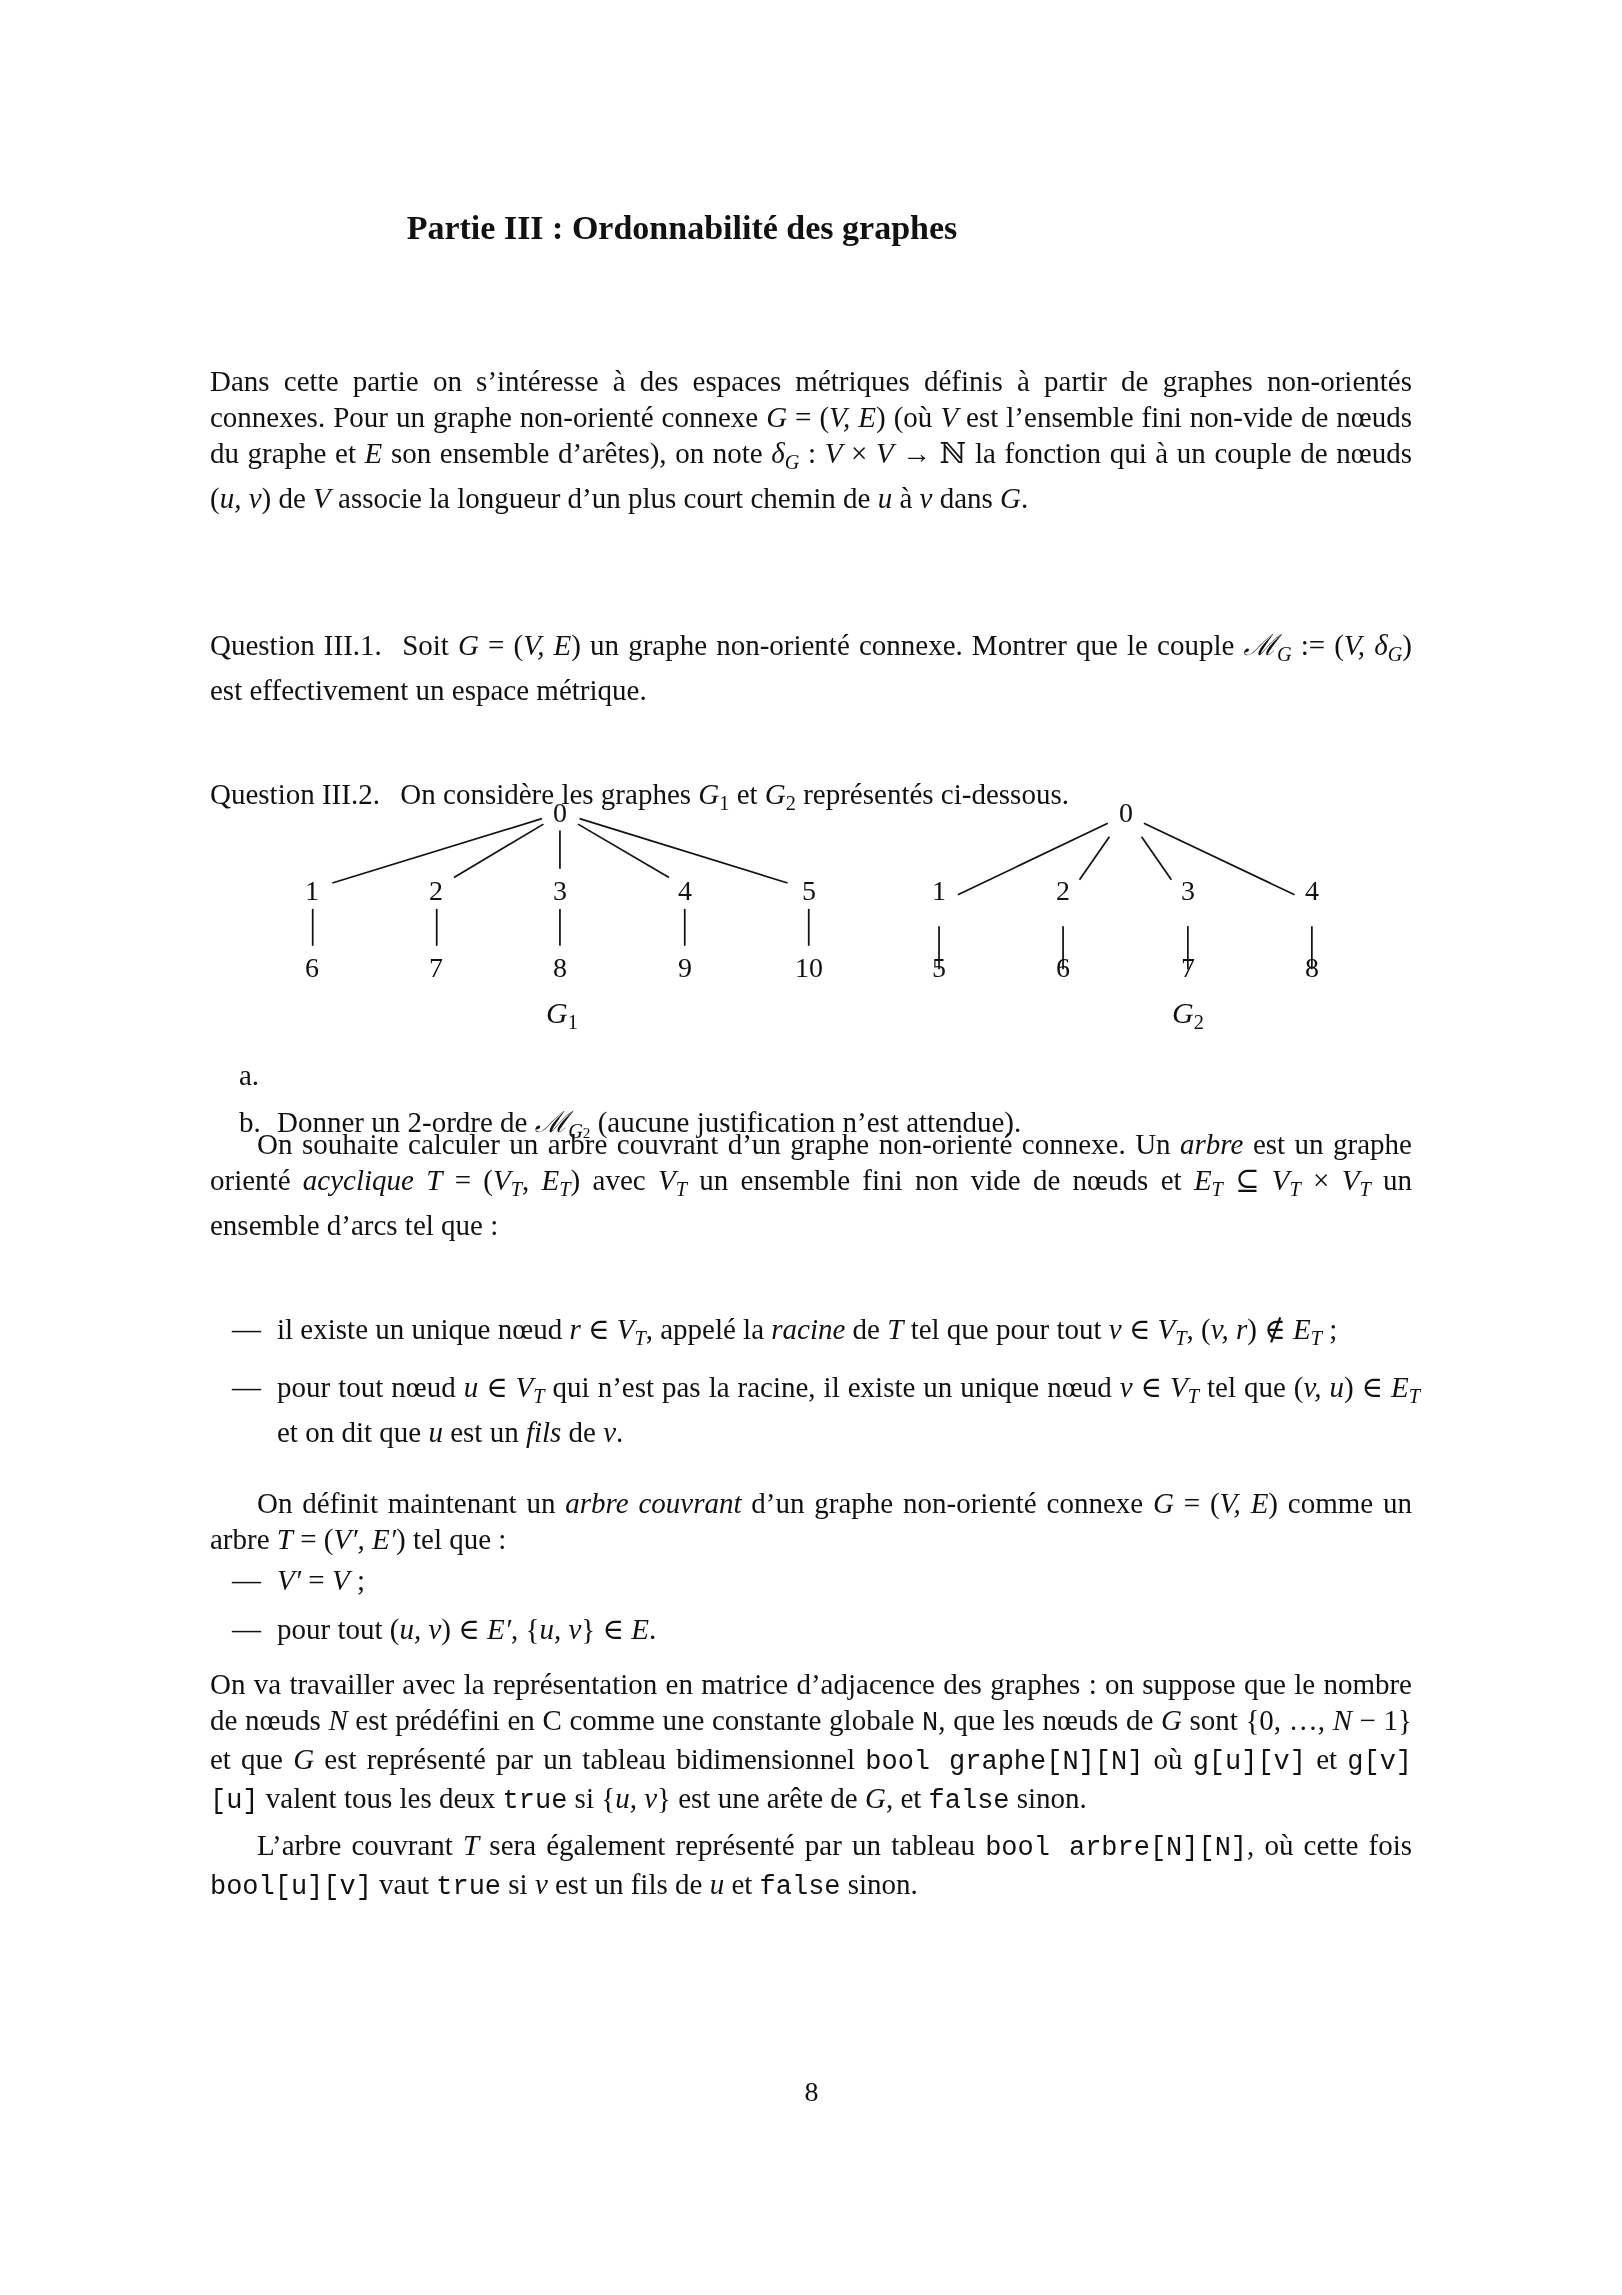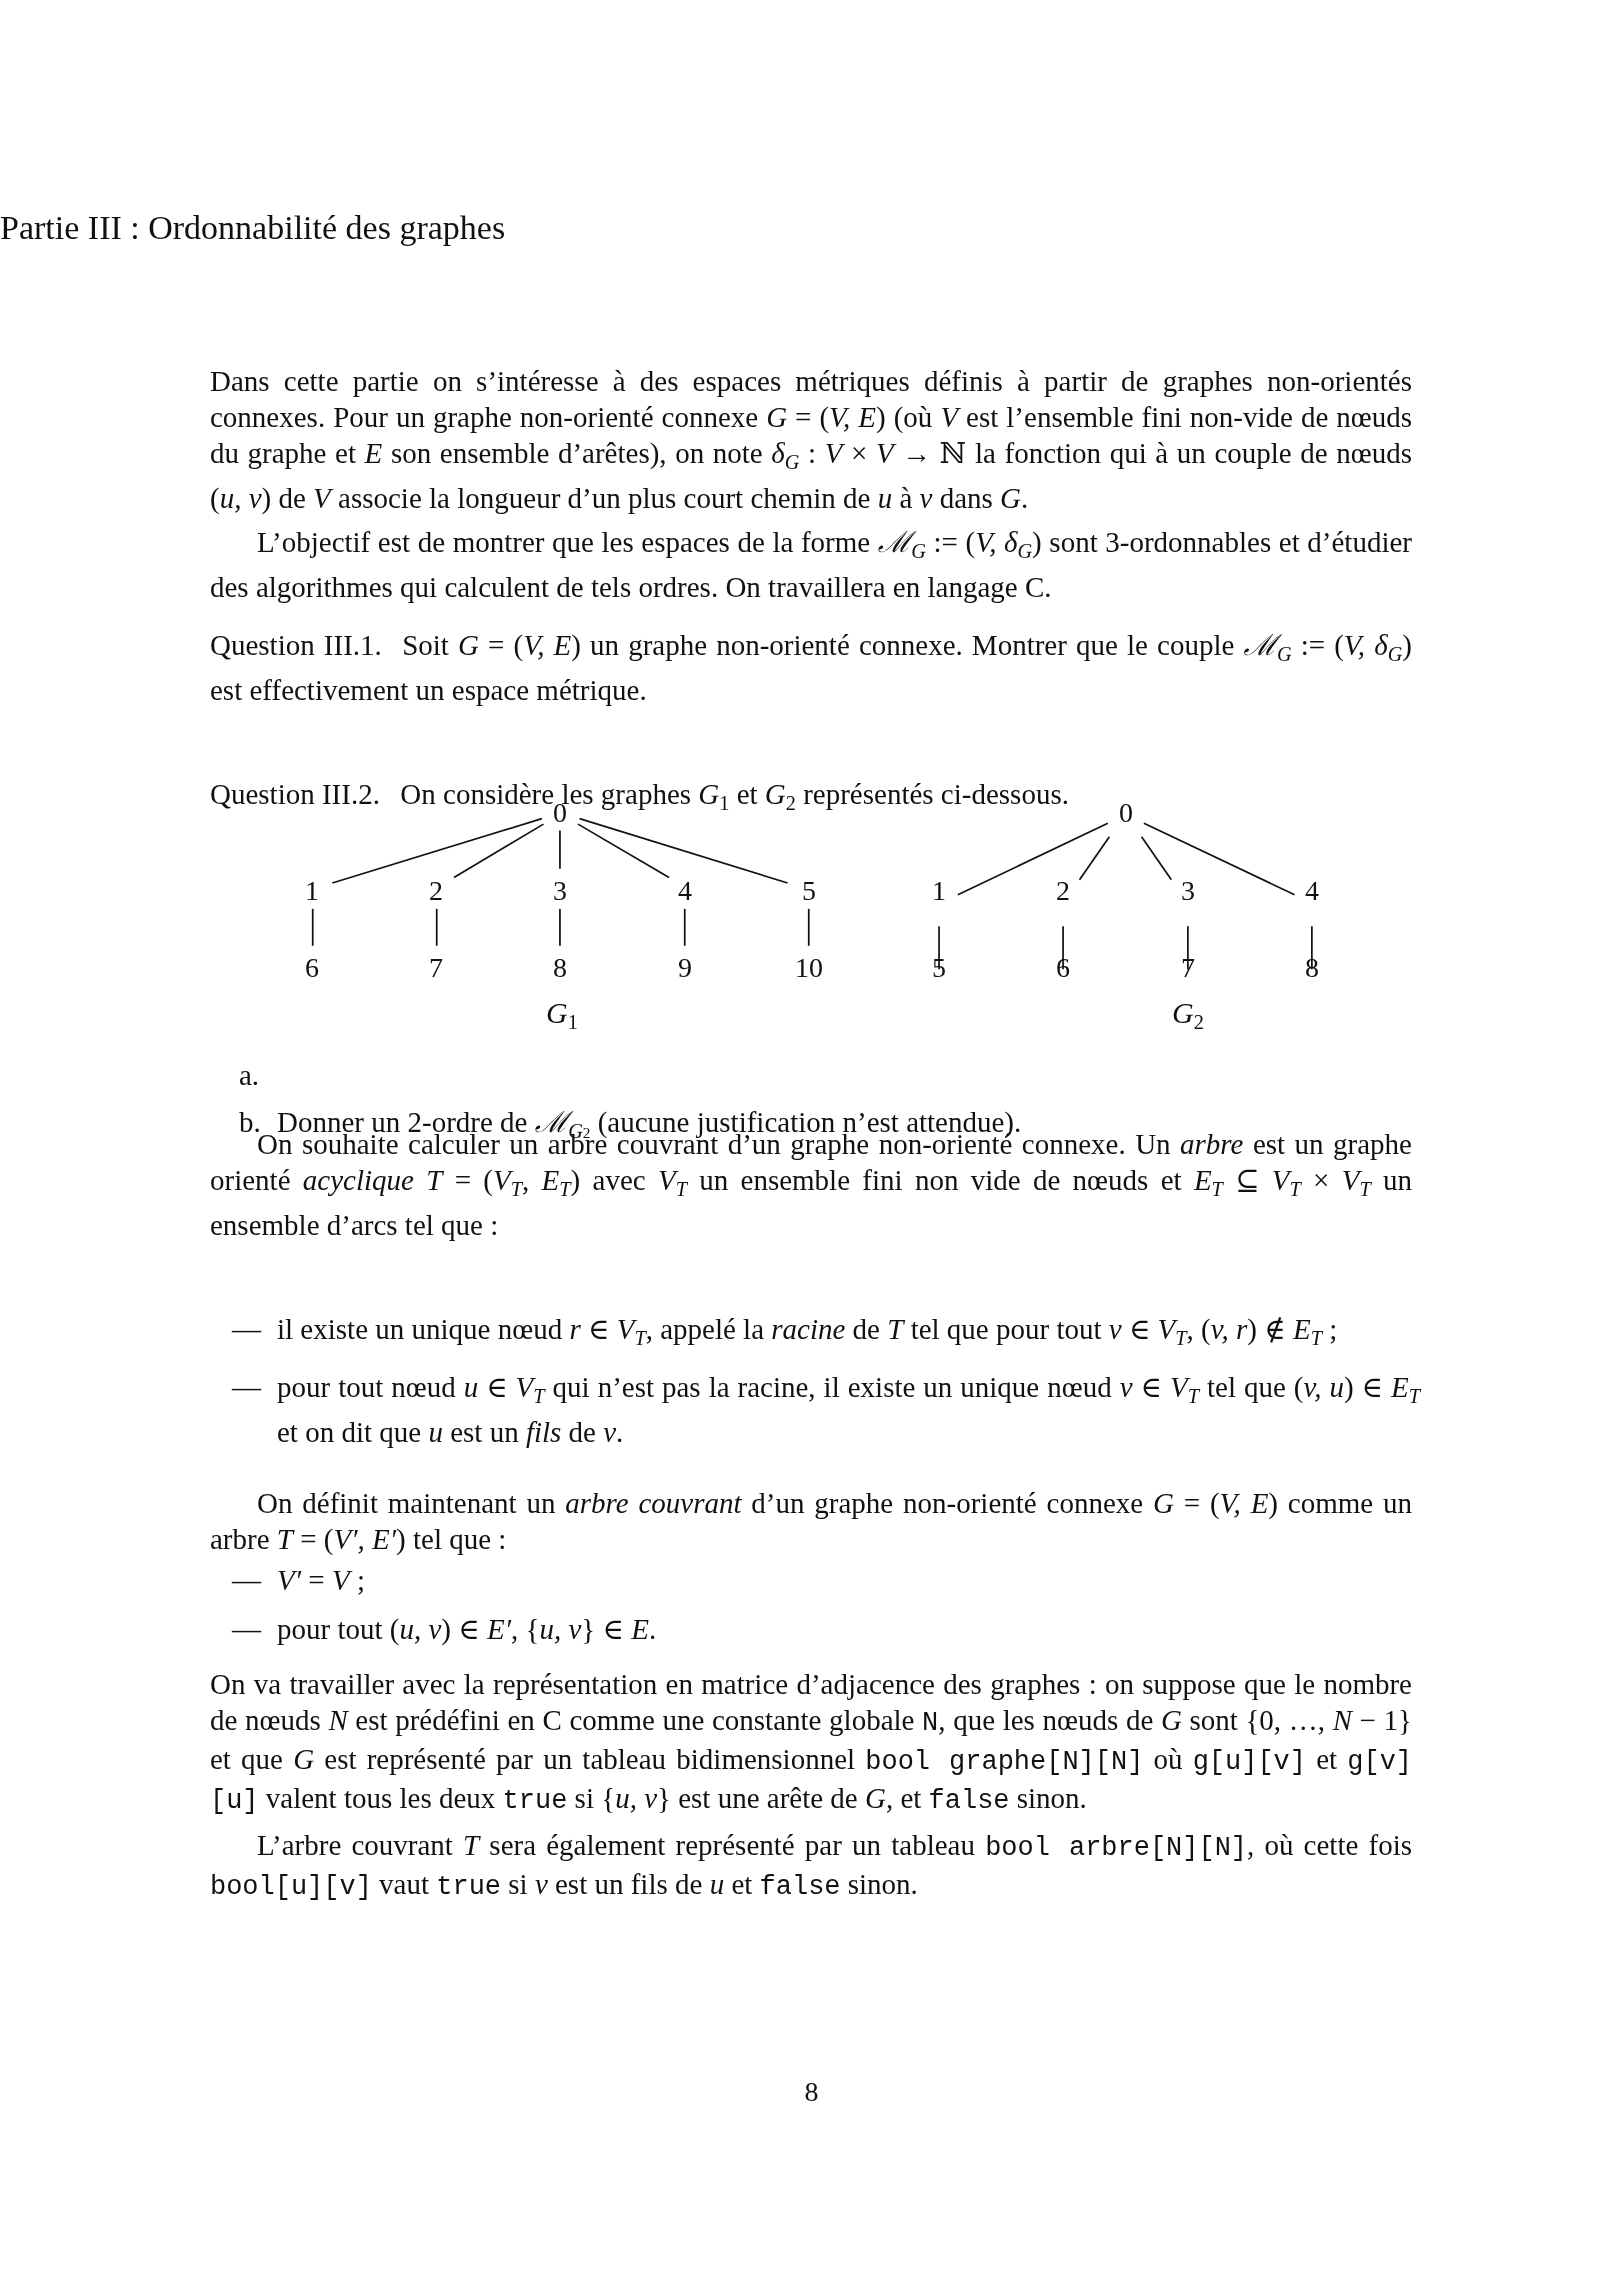--- a/index.html
+++ b/index.html
@@ -4,21 +4,21 @@
 <style>
   html, body { margin: 0; padding: 0; background: #ffffff; }
   body {
     width: 1623px; height: 2295px; position: relative; overflow: hidden;
     font-family: "DejaVu Serif", "Liberation Serif", serif;
     color: #111111;
   }
   .page { position: absolute; left: 0; top: 0; width: 1623px; height: 2295px; }
   .title {
     position: absolute; left: 0; width: 1364px; top: 206px;
-    text-align: left; font-weight: normal; font-size: 34px; line-height: 44px;
+    text-align: center; font-weight: bold; font-size: 34px; line-height: 44px;
     font-family: "Liberation Serif", "DejaVu Serif", serif;
   }
   .block {
     position: absolute; left: 202px; width: 1218px;
     font-family: "Liberation Serif", "DejaVu Serif", serif;
     font-size: 29px; line-height: 36px;
     text-align: justify; text-align-last: left;
   }
   .block p { margin: 8px; }
   .indent { text-indent: 47px; }
@@ -50,21 +50,20 @@
 </style>
 </head>
 <body>
 
 <div class="page">
 
   <div class="title">Partie III : Ordonnabilité des graphes</div>
 
   <div class="block" style="top:355px;">
     <p>Dans cette partie on s’intéresse à des espaces métriques définis à partir de graphes non-orientés connexes. Pour un graphe non-orienté connexe <span class="m">G</span> = (<span class="m">V, E</span>) (où <span class="m">V</span> est l’ensemble fini non-vide de nœuds du graphe et <span class="m">E</span> son ensemble d’arêtes), on note <span class="m">δ</span><span class="sub">G</span> : <span class="m">V</span> × <span class="m">V</span> → ℕ la fonction qui à un couple de nœuds (<span class="m">u, v</span>) de <span class="m">V</span> associe la longueur d’un plus court chemin de <span class="m">u</span> à <span class="m">v</span> dans <span class="m">G</span>.</p>
-    <p class="indent">L’objectif est de montrer que les espaces de la forme <span class="m">ℳ</span><span class="sub">G</span> := (<span class="m">V, δ</span><span class="sub">G</span>) sont 3-ordonnables et d’étudier des algorithmes qui calculent de tels ordres. On travaillera en langage C.</p>
   </div>
 
   <div class="block" style="top:619px;">
     <p><span class="q-label">Question III.1.</span><span>Soit <span class="m">G</span> = (<span class="m">V, E</span>) un graphe non-orienté connexe. Montrer que le couple <span class="m">ℳ</span><span class="sub">G</span> := (<span class="m">V, δ</span><span class="sub">G</span>) est effectivement un espace métrique.</span></p>
   </div>
 
   <div class="block" style="top:768px;">
     <p><span class="q-label">Question III.2.</span><span>On considère les graphes <span class="m">G</span><span class="subn">1</span> et <span class="m">G</span><span class="subn">2</span> représentés ci-dessous.</span></p>
   </div>
 

